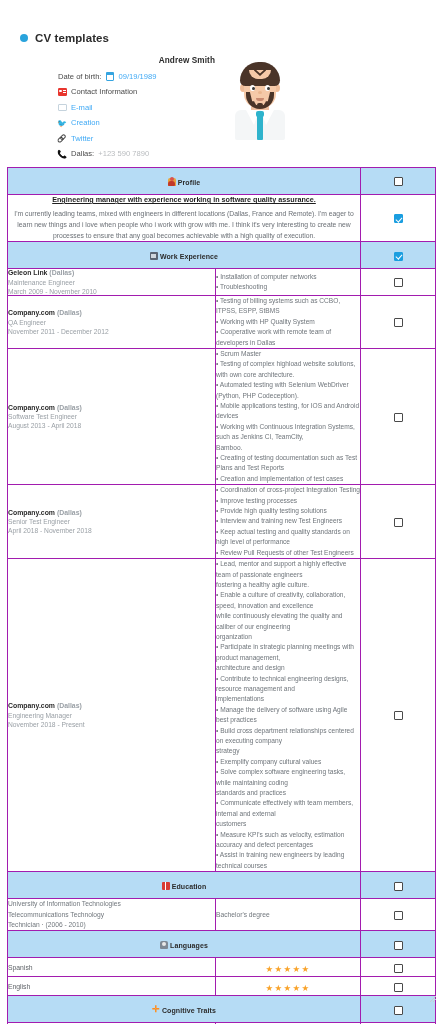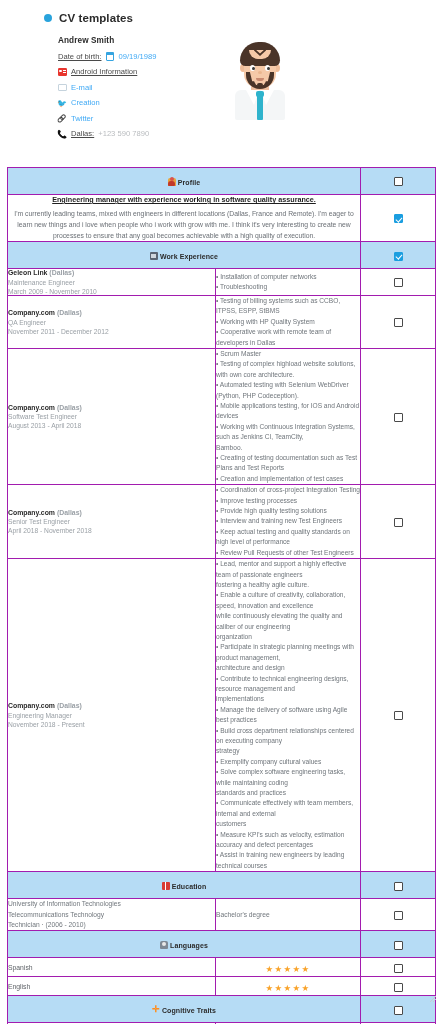--- a/index.html
+++ b/index.html
@@ -8,31 +8,31 @@
     width: 442px; height: 1024px;
     background: #ffffff;
     font-family: "Liberation Sans", sans-serif;
     color: #3c4043;
     overflow: hidden;
   }
   .page { width: 442px; height: 1024px; position: relative; background: #fff; }
 
   
   .header { padding: 12px 0 0 0; }
-  .title-row { display: flex; align-items: center; gap: 7px; padding-left: 44px; }
+  .title-row { display: flex; align-items: center; gap: 7px; padding-left: 20px; margin-top: 20px; }
   .title-dot { width: 8px; height: 8px; border-radius: 50%; background: #29a3dc; flex: 0 0 auto; }
   .title-text { font-size: 11.5px; font-weight: bold; color: #2b2b2b; letter-spacing: .1px; }
 
   .ident { display: flex; padding: 12px 0 0 0; }
-  .ident-left { padding-left: 58px; width: 215px; }
+  .ident-left { padding-left: 58px; width: 215px; text-align: right; }
   .ident-right { flex: 1; display: flex; justify-content: flex-start; padding-left: 12px; }
 
   .name { font-size: 8.2px; font-weight: bold; color: #2b2b2b; margin-bottom: 7px; letter-spacing: .1px; }
   .line { font-size: 7.6px; color: #4a4a4a; margin-bottom: 6.5px; display: flex; align-items: center; gap: 4px; line-height: 1; }
-  .line .lbl { color: #4a4a4a; text-decoration: underline; }
+  .line .lbl { color: #4a4a4a; }
   .line .lnk { color: #3fa9f5; }
   .line .muted { color: #b9bcbf; }
   .ico { width: 9px; height: 9px; display: inline-flex; align-items: center; justify-content: center; font-size: 8px; line-height: 1; flex: 0 0 auto; }
 
   
   .ic-cal { width: 8px; height: 8px; border: 1.2px solid #35a4e0; border-radius: 1px; position: relative; background: #fff; }
   .ic-cal:before { content: ""; position: absolute; left: -1.2px; right: -1.2px; top: -1.2px; height: 2.6px; background: #35a4e0; border-radius: 1px 1px 0 0; }
   .ic-card { width: 9px; height: 7.5px; background: #e8352e; border-radius: 1.2px; position: relative; }
   .ic-card:before { content: ""; position: absolute; left: 1.3px; top: 1.6px; width: 2.6px; height: 2.6px; background: #fff; border-radius: 50%; }
   .ic-card:after { content: ""; position: absolute; left: 5px; top: 2px; width: 2.6px; height: 1px; background: #fff; box-shadow: 0 2px 0 0 #fff; }
@@ -147,21 +147,21 @@
           <span class="ico">
               <span class="ic-cal"></span>
             </span>
           <span class="lnk">09/19/1989</span>
         </div>
 
         <div class="line">
           <span class="ico">
               <span class="ic-card"></span>
             </span>
-          <span class="lbl">Android Information</span>
+          <span class="lbl">Contact Information</span>
         </div>
 
         <div class="line">
           <span class="ico">
               <span class="ic-env"></span>
             </span>
           <span class="lnk">E-mail</span>
         </div>
 
         <div class="line">

